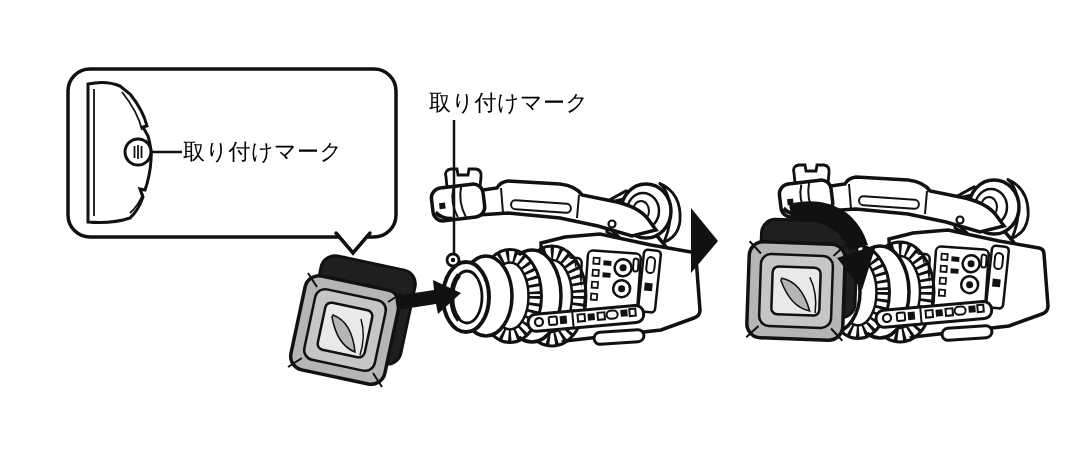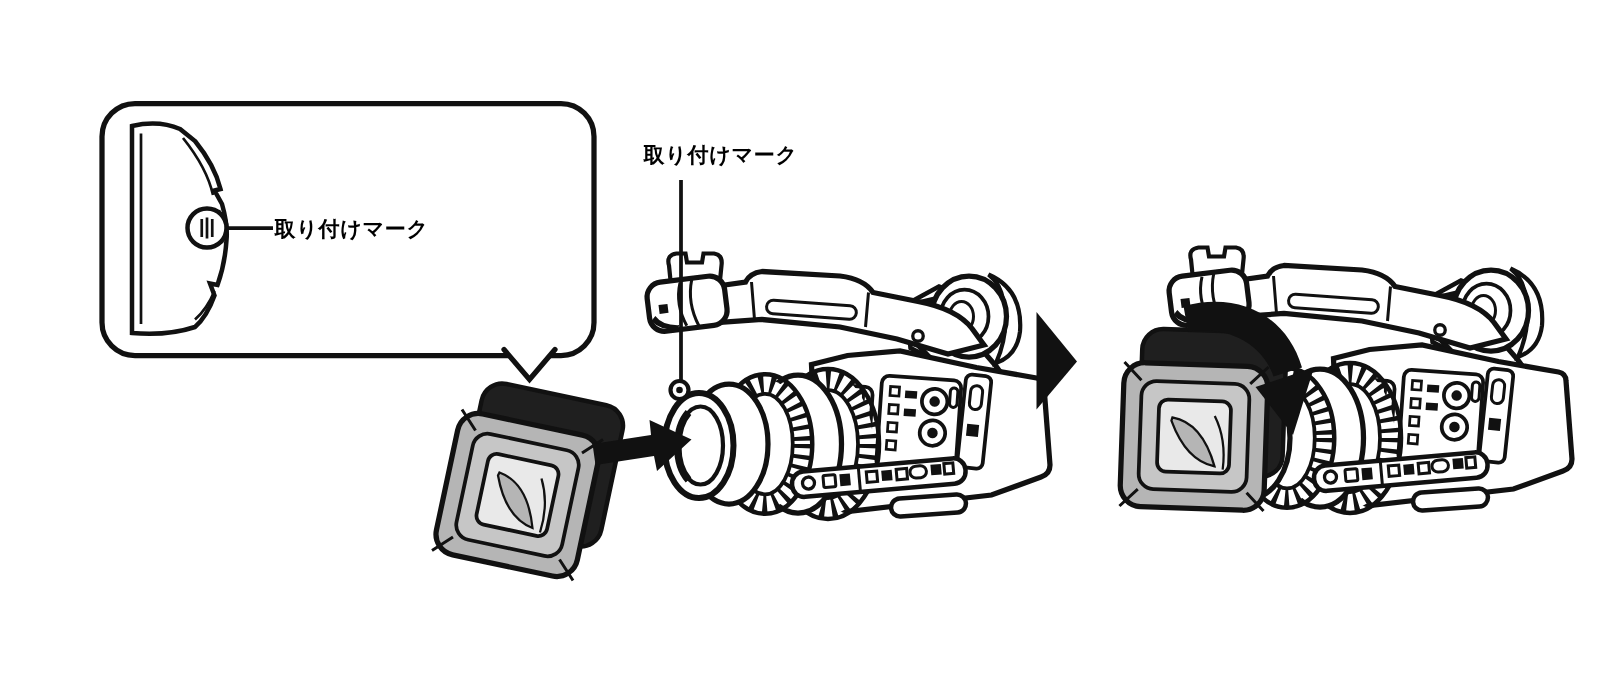--- a/index.html
+++ b/index.html
@@ -3,21 +3,21 @@
 <meta charset="utf-8">
 <style>
   :root{
     --background:#ffffff; --line:#111111; --text:#000000;
     --hood-gray:#b5b5b5; --hood-dark:#1f1f1f; --hood-bevel:#c6c6c6; --hood-opening:#e9e9e9;
   }
   html,body{margin:0;padding:0;background:var(--background);}
   .stage{position:relative;width:1077px;height:454px;background:var(--background);overflow:hidden;
          font-family:"Liberation Sans",sans-serif;}
   .stage svg{position:absolute;left:0;top:0;}
-  .jp-label{position:absolute;font-weight:bold;font-size:14px;line-height:26px;
+  .jp-label{position:absolute;font-weight:normal;font-size:22px;line-height:26px;
             letter-spacing:0.5px;color:var(--text);white-space:nowrap;}
   
   .s  {stroke:var(--line);fill:none;}
   .sf {stroke:var(--line);fill:#ffffff;}
   .w  {fill:#ffffff;stroke:none;}
   .fd {fill:var(--line);stroke:none;}
   .gray {fill:var(--hood-gray);stroke:var(--line);}
   .dark {fill:var(--hood-dark);stroke:var(--line);}
   .bevel{fill:var(--hood-bevel);stroke:var(--line);}
   .open {fill:var(--hood-opening);stroke:var(--line);}

